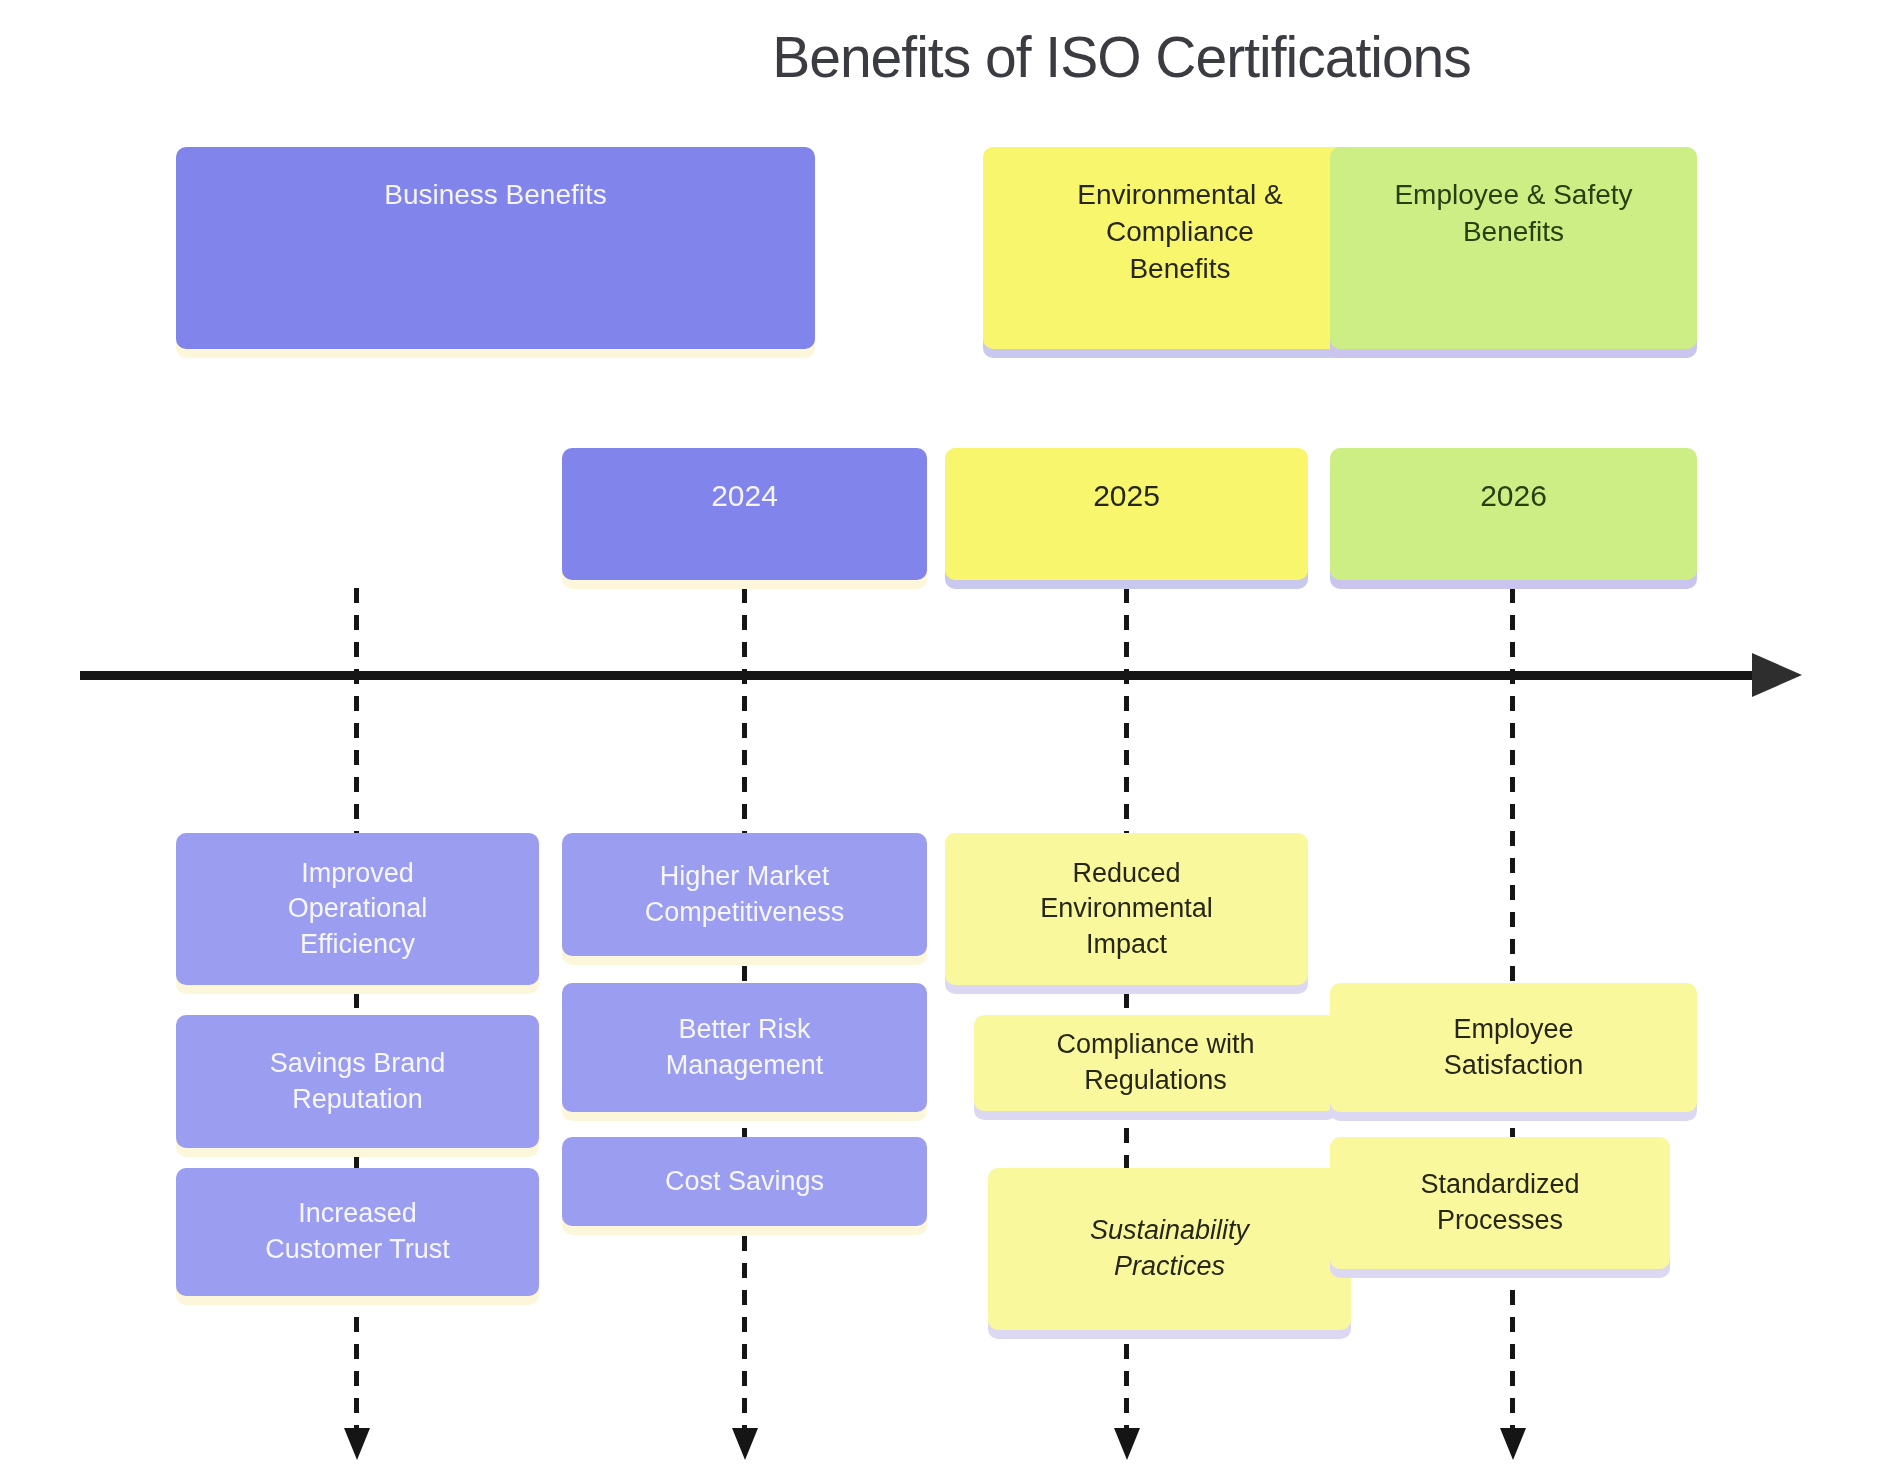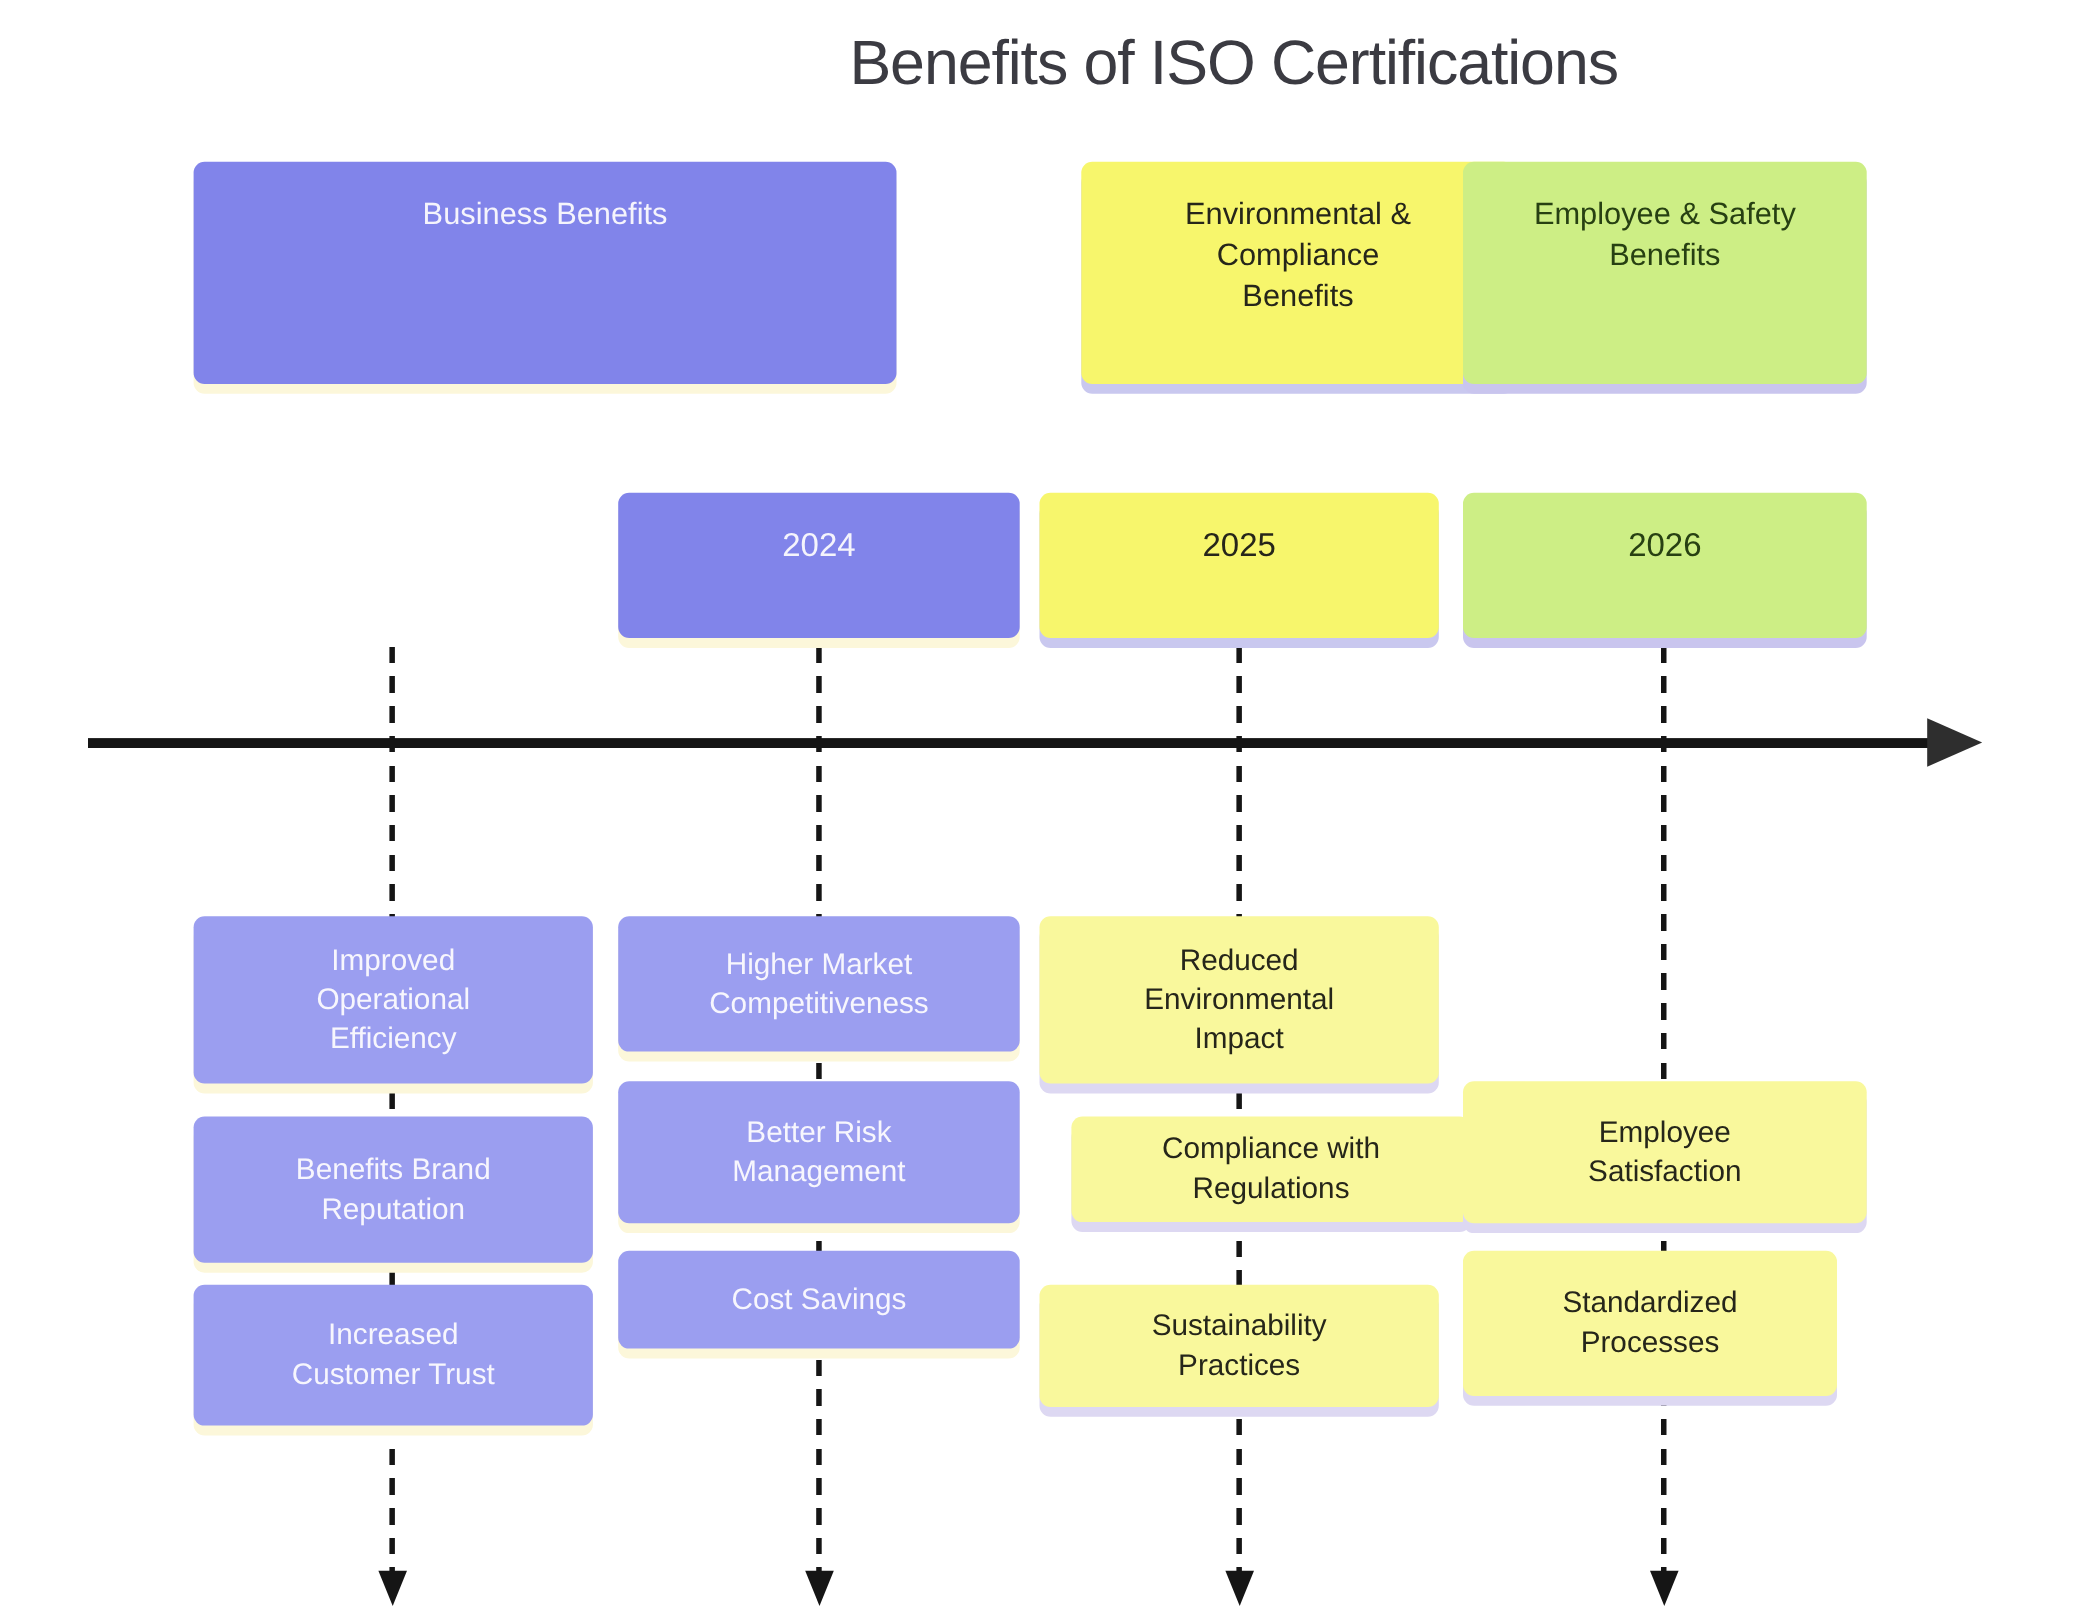--- a/index.html
+++ b/index.html
@@ -109,37 +109,37 @@
   <div class="box header-box green boxes" style="top:147px; left:1330px; width:367px; height:202px;">Employee &amp; Safety
 Benefits</div>
 
   <div class="box year-box purple boxes" style="top:448px; left:562px; width:365px; height:132px;">2024</div>
   <div class="box year-box yellow boxes" style="top:448px; left:945px; width:363px; height:132px;">2025</div>
   <div class="box year-box green boxes" style="top:448px; left:1330px; width:367px; height:132px;">2026</div>
 
   <div class="box detail-box purple-light boxes" style="top:833px; left:176px; width:363px; height:152px;">Improved
 Operational
 Efficiency</div>
-  <div class="box detail-box purple-light boxes" style="top:1015px; left:176px; width:363px; height:133px;">Benefits Brand
+  <div class="box detail-box purple-light boxes" style="top:1015px; left:176px; width:363px; height:133px;">Savings Brand
 Reputation</div>
   <div class="box detail-box purple-light boxes" style="top:1168px; left:176px; width:363px; height:128px;">Increased
 Customer Trust</div>
 
   <div class="box detail-box purple-light boxes" style="top:833px; left:562px; width:365px; height:123px;">Higher Market
 Competitiveness</div>
   <div class="box detail-box purple-light boxes" style="top:983px; left:562px; width:365px; height:129px;">Better Risk
 Management</div>
   <div class="box detail-box purple-light boxes" style="top:1137px; left:562px; width:365px; height:89px;">Cost Savings</div>
 
   <div class="box detail-box yellow-light boxes" style="top:833px; left:945px; width:363px; height:152px;">Reduced
 Environmental
 Impact</div>
   <div class="box detail-box yellow-light boxes" style="top:1015px; left:974px; width:363px; height:96px;">Compliance with
 Regulations</div>
-  <div class="box detail-box yellow-light boxes" style="top:1168px; left:945px; width:363px; height:111px;">Sustainability
+  <div class="box detail-box yellow-light boxes" style="top:1168px; left:988px; width:363px; height:162px;font-style:italic;">Sustainability
 Practices</div>
 
   <div class="box detail-box yellow-light boxes" style="top:983px; left:1330px; width:367px; height:129px;">Employee
 Satisfaction</div>
   <div class="box detail-box yellow-light boxes" style="top:1137px; left:1330px; width:340px; height:132px;">Standardized
 Processes</div>
 
 </div>
 
 </body></html>

